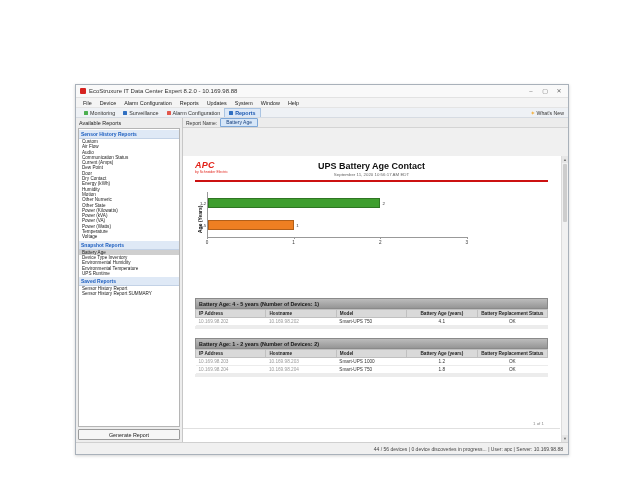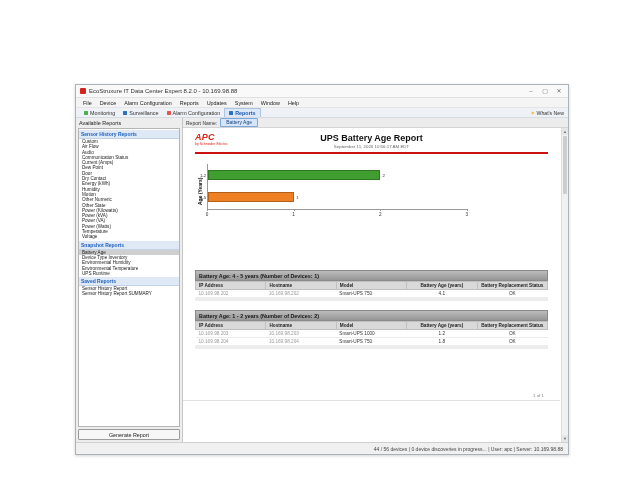--- a/index.html
+++ b/index.html
@@ -43,21 +43,21 @@
   .sidebar-panel { flex:1; background:#fff; border:1px solid #b5b5b5; margin:0 2px; overflow:hidden; }
   .side-sec { font-size:5px; font-weight:bold; color:#1d5fc0; background:#dfe9f6;
               border-top:1px solid #fff; border-bottom:1px solid #c3d2e6; padding:1px 2px; }
   .side-item { font-size:4.6px; line-height:5.3px; color:#222; padding-left:3px; white-space:nowrap; }
   .side-item.selected { background:#cfcfcf; }
   .generate-btn { flex:0 0 auto; margin:2px; height:11px; font-size:5.4px; color:#222;
                   background:#f6f6f6; border:1px solid #9b9b9b; border-radius:1px;
                   font-family:"Liberation Sans", sans-serif; }
 
   
-  .main { flex:1; display:flex; flex-direction:column; min-width:0; }
+  .main { flex:1; display:flex; flex-direction:column; min-width:0;gap:28px; }
   .report-toolbar { height:10px; background:#ececec; border-bottom:1px solid #d4d4d4;
                     display:flex; align-items:center; padding-left:3px; flex:0 0 auto; }
   .rt-label { font-size:5px; color:#333; margin-right:3px; }
   .report-tab { font-size:5px; color:#17407e; background:#d6e6f8; border:1px solid #7da7d8;
                 padding:0.5px 5px 1px 5px; border-radius:1px 1px 0 0; }
   .report-viewport { flex:1; background:#fff; position:relative; overflow:hidden; }
   .scrollbar { position:absolute; right:0; top:0; bottom:0; width:7px; background:#f1f1f1; border-left:1px solid #dcdcdc; }
   .sb-arrow { height:7px; font-size:4px; color:#707070; text-align:center; line-height:7px; background:#e6e6e6; }
   .sb-arrow.down { position:absolute; bottom:0; left:0; right:0; }
   .sb-thumb { position:absolute; top:8px; left:1px; right:1px; height:58px; background:#cdcdcd; border-radius:1px; }
@@ -204,21 +204,21 @@
         </div>
 
         <div class="report-viewport">
           <div class="report-page">
 
             <div class="rpt-header">
               <div class="logo">
                 <div class="logo-main">APC</div>
                 <div class="logo-sub">by Schneider Electric</div>
               </div>
-              <div class="rpt-title">UPS Battery Age Report</div>
+              <div class="rpt-title">UPS Battery Age Contact</div>
               <div class="rpt-date">September 11, 2020 10:56:17 AM EDT</div>
             </div>
             <div class="red-rule"></div>
 
             <div class="chart">
               <span class="y-label">Age (Years)</span>
               <div class="chart-body">
                 <div class="plot" id="chart-plot">
                     <div class="bar-row" style="top: 6px;">
                       <span class="bar-cat">1-2</span>

